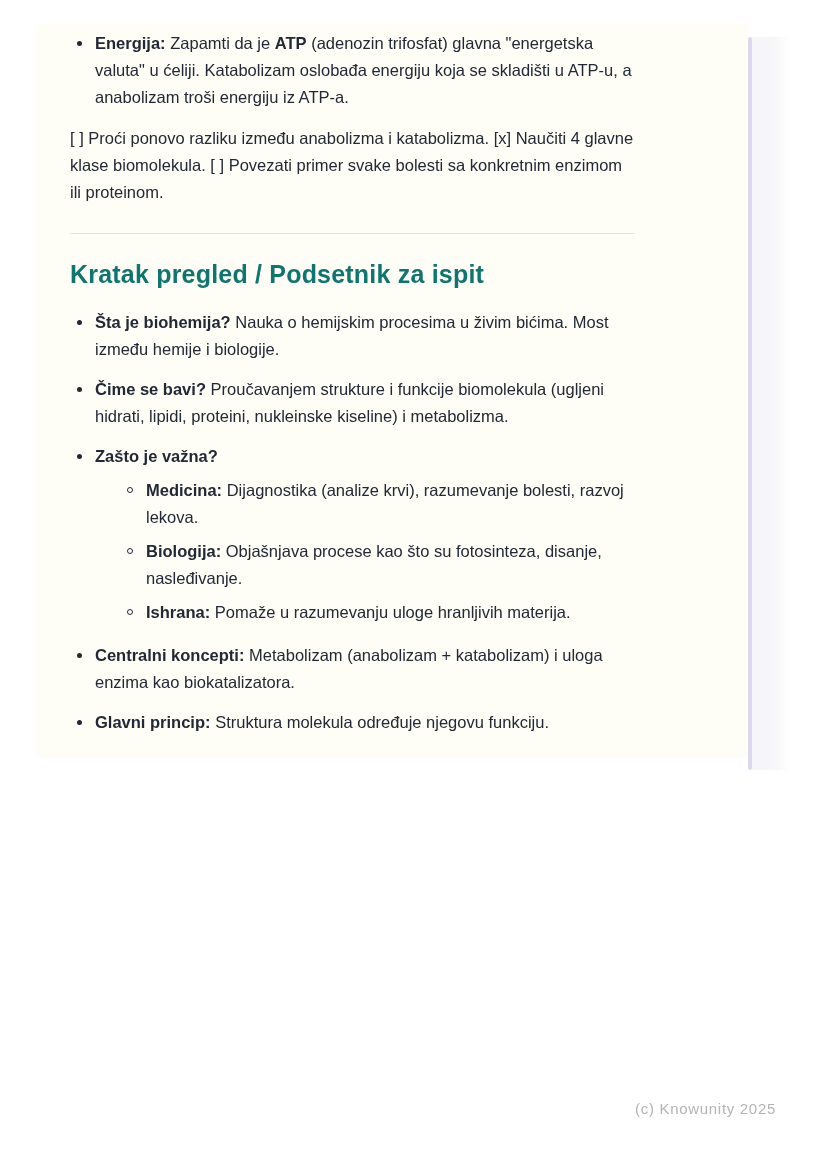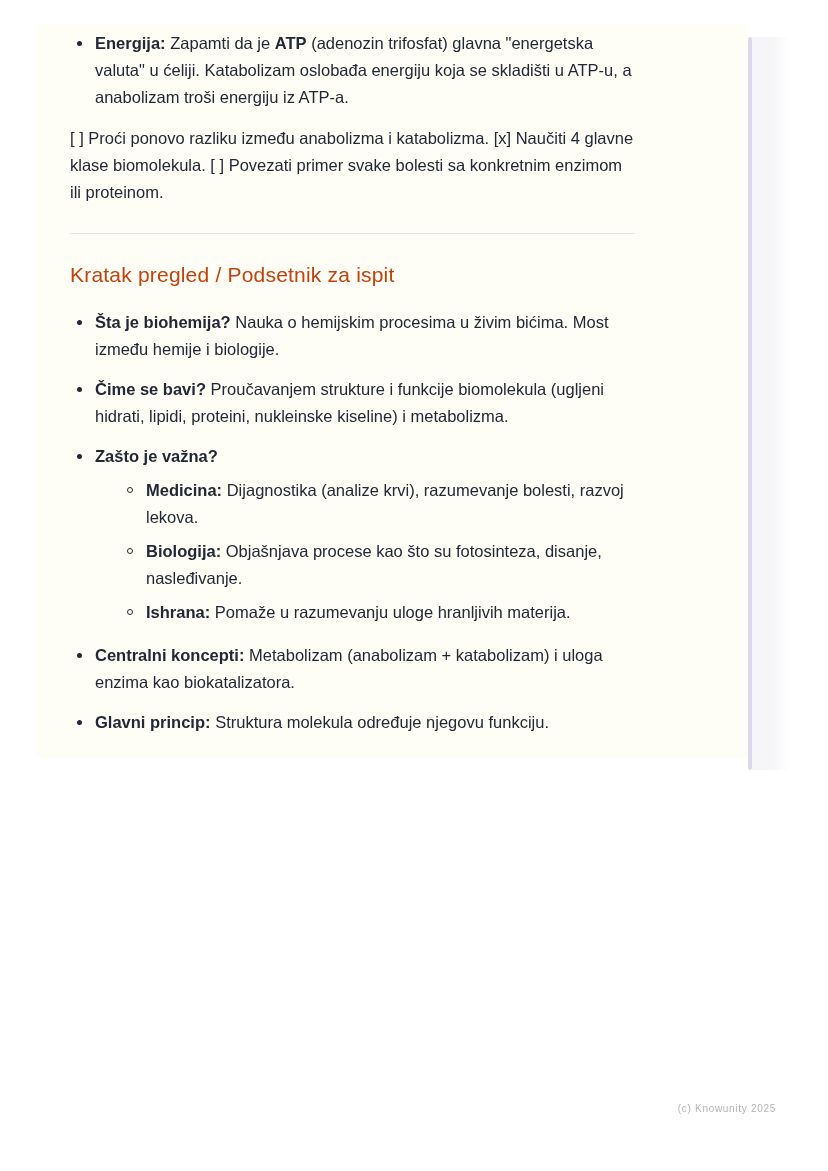--- a/index.html
+++ b/index.html
@@ -88,32 +88,32 @@
   }
 
   hr.divider {
     border: none;
     border-top: 1px solid #e7e6e3;
     margin: 27px 0 0 0;
   }
 
   h2.section-heading {
     margin: 24px 0 18px 0;
-    font-size: 21px;
+    font-size: 25px;
     line-height: 33px;
-    font-weight: 400;
-    color: #c2410c;
+    font-weight: 700;
+    color: #0f766e;
     letter-spacing: 0.2px;
   }
 
   .footer {
     position: absolute;
     top: 1102px;
     right: 52px;
-    font-size: 10px;
+    font-size: 15px;
     line-height: 14px;
     color: #b4b4b4;
     letter-spacing: 0.7px;
   }
 </style>
 </head>
 <body>
 
 <div class="stage">
 

